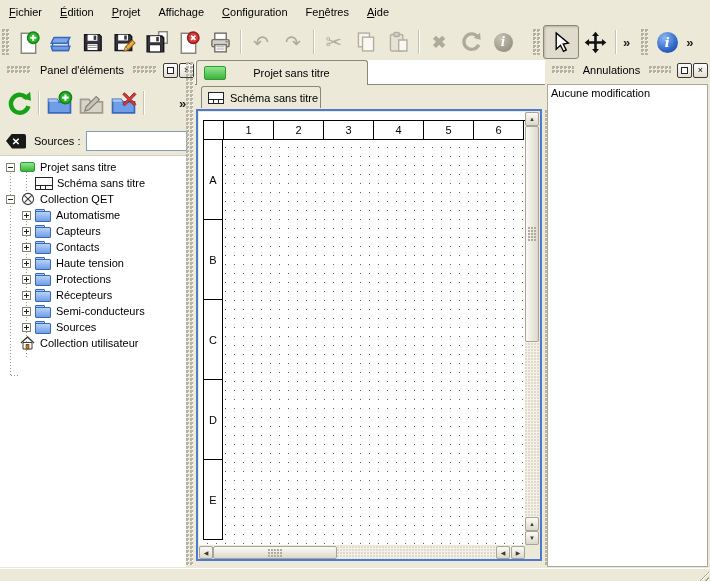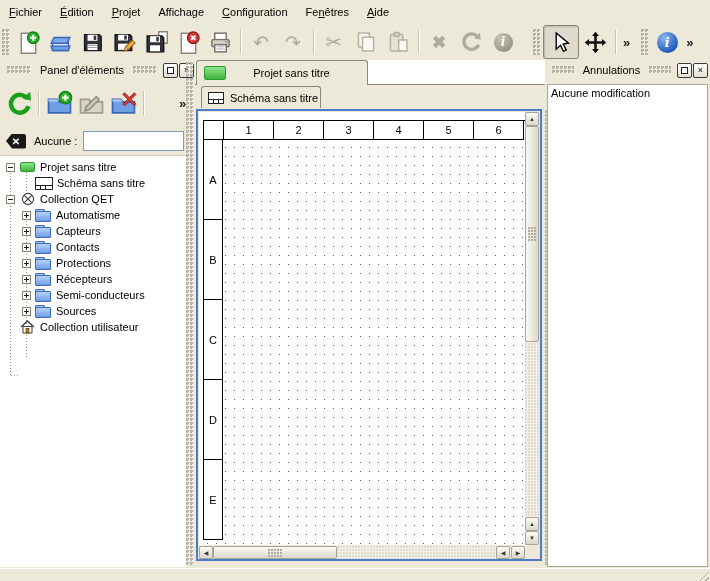--- a/index.html
+++ b/index.html
@@ -339,21 +339,21 @@
             <path d="M8.6 1.6l2.9 2.9 2.9-2.9 1 1-2.9 2.9 2.9 2.9-1 1-2.9-2.9-2.9 2.9-1-1 2.9-2.9-2.9-2.9z" fill="#d83a3a" stroke="#8e1c1c" stroke-width=".5"></path>
           </svg>
         </span>
       </span>
     <span class="tsep"></span>
     <span class="chev" style="margin-left:28px;">»</span>
   </div>
 
   <div class="filter-row">
     <span class="clear-icon">✕</span>
-    <span style="margin-left:8px;">Aucune :</span>
+    <span style="margin-left:8px;">Sources :</span>
     <input class="filter-input" type="text" value="" style="">
   </div>
 
   <div class="tree">
 
     <div class="guide" style="left:10px;top:11px;height:208px;"></div>
     <div class="guide" style="left:26px;top:13px;height:30px;"></div>
     <div class="guide" style="left:26px;top:59px;height:144px;"></div>
     <div class="stub" style="left:11px;top:219px;width:8px;"></div>
 
@@ -410,20 +410,30 @@
     </div>
     <div class="trow">
       <span class="sp16"></span>
         <span class="expc">
           <span class="exp plus"></span>
         </span>
       <span class="ticon">
           <span class="i-folder"></span>
         </span>
       <span class="tlabel">Contacts</span>
+    </div>
+    <div class="trow">
+      <span class="sp16"></span>
+        <span class="expc">
+          <span class="exp plus"></span>
+        </span>
+      <span class="ticon">
+          <span class="i-folder"></span>
+        </span>
+      <span class="tlabel">Haute tension</span>
     </div>
     <div class="trow">
       <span class="sp16"></span>
         <span class="expc">
           <span class="exp plus"></span>
         </span>
       <span class="ticon">
           <span class="i-folder"></span>
         </span>
       <span class="tlabel">Protections</span>

